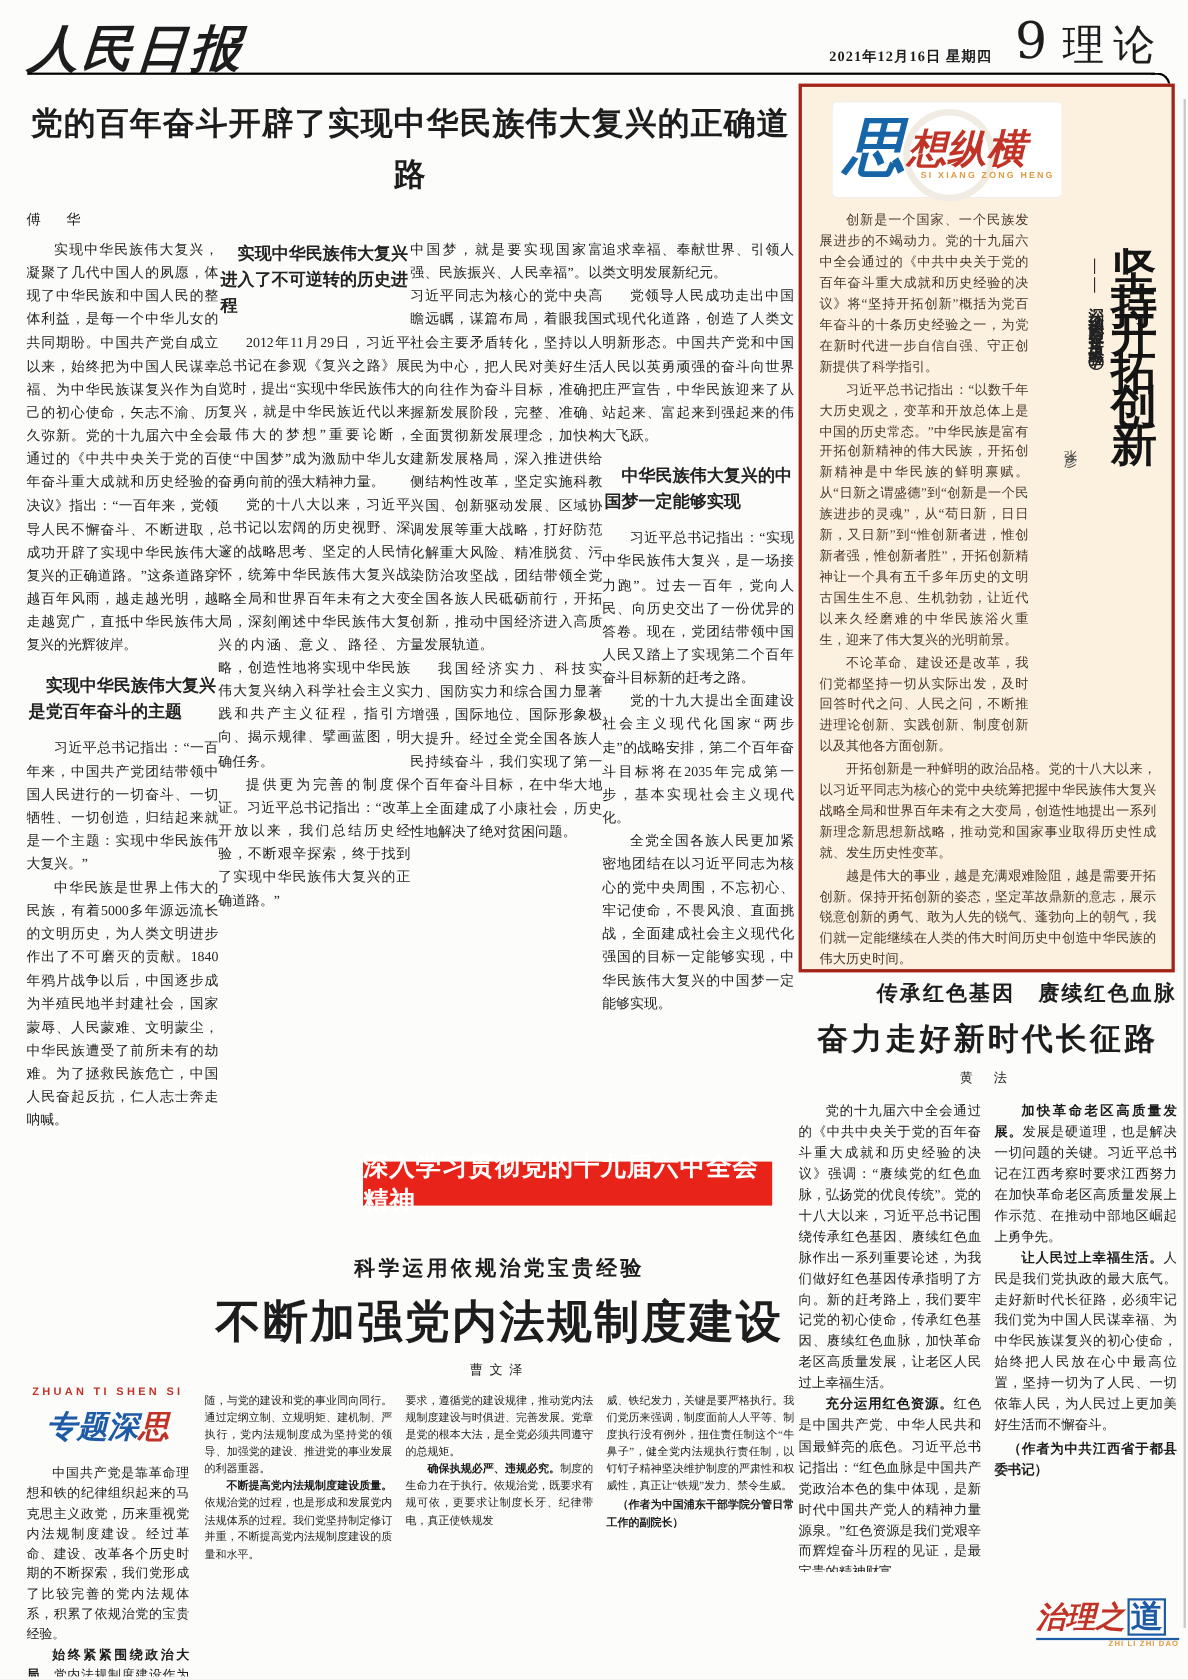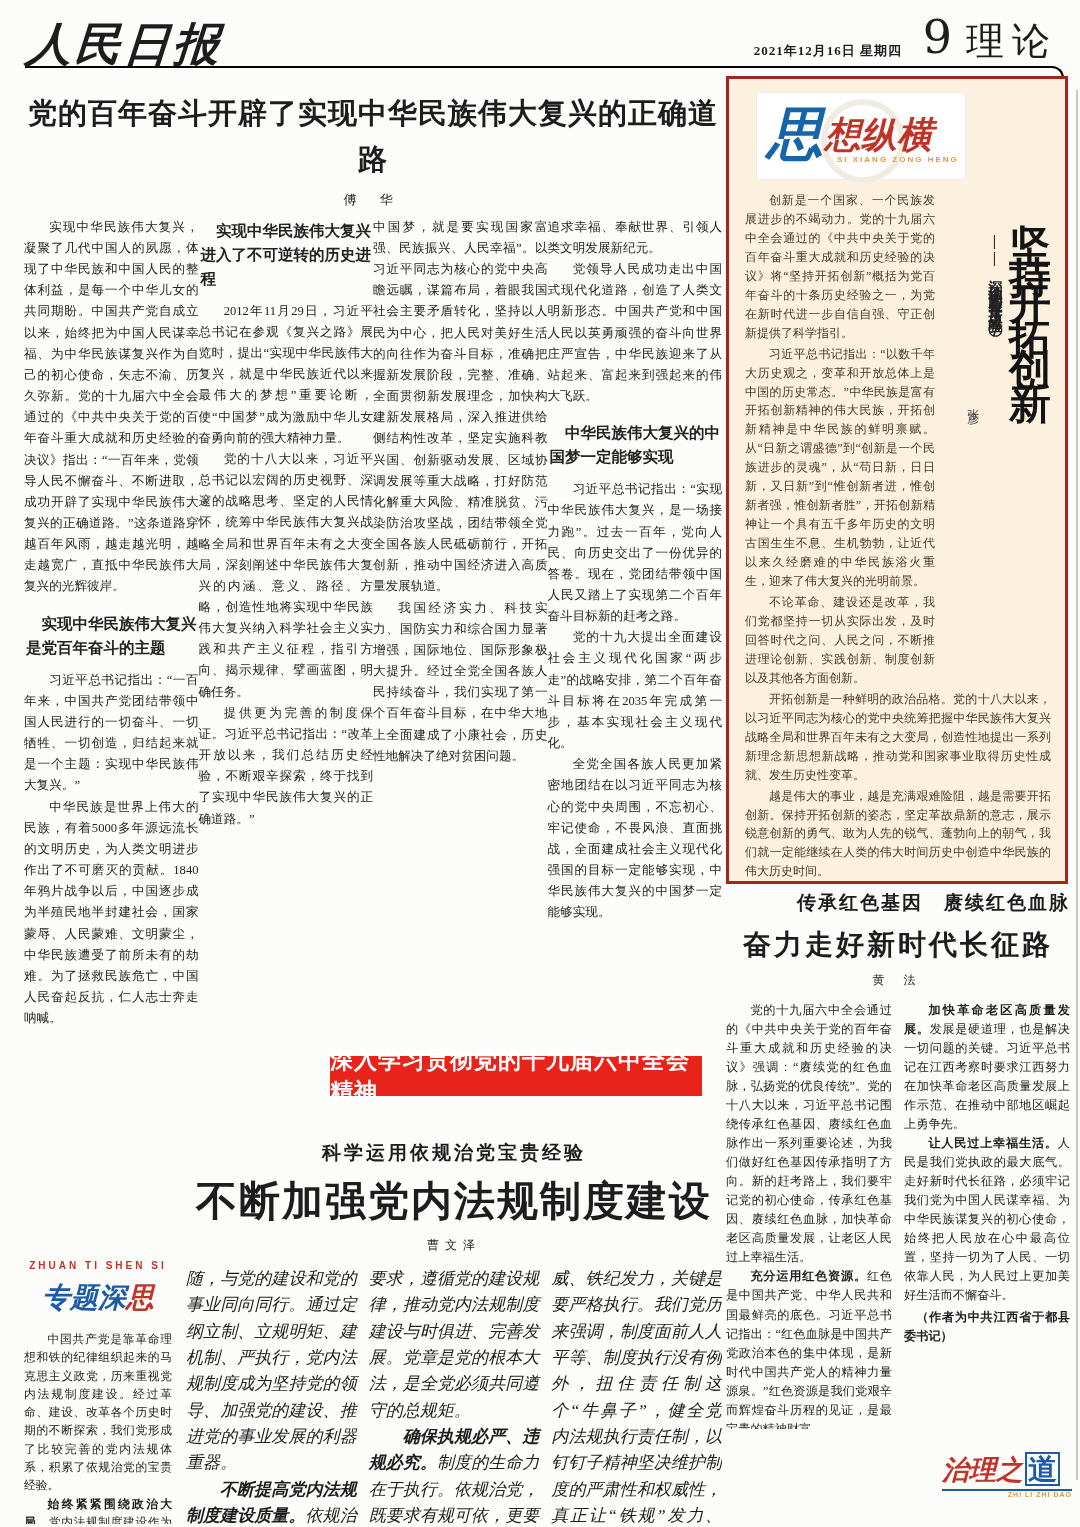--- a/index.html
+++ b/index.html
@@ -12,21 +12,21 @@
   .m-num{position:absolute;right:128px;top:10px;font-size:46px;font-family:"DejaVu Serif",serif;}
   .m-sec{position:absolute;right:22px;top:16px;font-size:38px;letter-spacing:8px;}
   .m-rule{position:absolute;left:25px;right:30px;top:66px;height:2px;background:#000;}
   .m-hook{position:absolute;right:16px;top:66px;width:16px;height:18px;border-top:2px solid #000;
           border-right:2px solid #000;border-top-right-radius:12px;}
   .edge{position:absolute;right:2px;top:90px;height:1390px;width:2px;background:#c9c6c0;}
   
   .main{position:absolute;left:24px;top:90px;width:698px;}
   .main h1{margin:0;font-family:"Liberation Sans","DejaVu Sans",sans-serif;font-weight:900;
            font-size:29px;letter-spacing:1px;text-align:center;line-height:1.6;}
-  .byline{text-align:center;font-size:13px;letter-spacing:10px;margin-top:8px;}
+  .byline{font-size:13px;letter-spacing:10px;margin-top:8px;}
   .cols4{display:flex;margin-top:8px;height:840px;overflow:hidden;}
   .cols4 .col{flex:1;font-size:12.6px;line-height:1.68;text-align:justify;color:#232323;}
   p.body{margin:0;text-indent:2em;}
   p.cont{margin:0;text-indent:0;}
   h3.subhead{font-family:"Liberation Sans","DejaVu Sans",sans-serif;font-size:15.5px;font-weight:700;
              line-height:1.55;margin:14px 2px 10px;text-indent:1em;}
   h3.subhead.first{margin-top:2px;}
   
   .sixiang{position:absolute;left:726px;top:76px;width:342px;height:808px;box-sizing:border-box;
            background:#fcf1df;border:3px solid #a2241b;padding:14px 14px 10px 16px;overflow:hidden;}
@@ -71,22 +71,22 @@
   .zt-main{font-size:28px;font-weight:900;font-style:italic;margin-top:2px;text-align:center;}
   .zt-blue{color:#1d5ba6;} .zt-red{color:#c13327;}
   .zt-deco{position:absolute;right:2px;top:20px;width:46px;height:22px;background:#dddcda;
            transform:skewX(-30deg);z-index:-1;}
   .fg-right{flex:1;display:flex;flex-direction:column;}
   .fg-kicker{text-align:center;font-family:"Liberation Sans",sans-serif;font-size:19px;font-weight:700;
              letter-spacing:3px;}
   .fg-head{text-align:center;font-size:41px;font-weight:900;letter-spacing:2px;margin-top:8px;
            font-family:"Liberation Serif","DejaVu Serif",serif;}
   .fg-by{text-align:center;font-size:12px;letter-spacing:6px;margin-top:8px;}
-  .fg-cols{display:flex;gap:12px;margin-top:12px;height:262px;overflow:hidden;font-size:17px;
-           line-height:1.55;text-align:justify;font-style:italic;}
+  .fg-cols{display:flex;gap:12px;margin-top:12px;height:262px;overflow:hidden;font-size:10px;
+           line-height:1.55;text-align:justify;}
   .fg-cols .col{flex:1;}
   
   .zl{position:absolute;left:942px;top:1452px;width:130px;}
   .zl-row{display:flex;align-items:baseline;}
   .zl-red{font-size:27px;font-weight:900;font-style:italic;color:#c13327;}
   .zl-blue{font-size:29px;font-weight:900;color:#1d5ba6;border:2px solid #1d5ba6;line-height:1.05;
            padding:0 1px;margin-left:2px;}
   .zl-line{height:2px;background:#1d5ba6;margin-top:1px;}
   .zl-cap{font-size:7px;letter-spacing:1px;color:#dd9b3e;font-weight:700;text-align:right;
           font-family:"Liberation Sans",sans-serif;}

